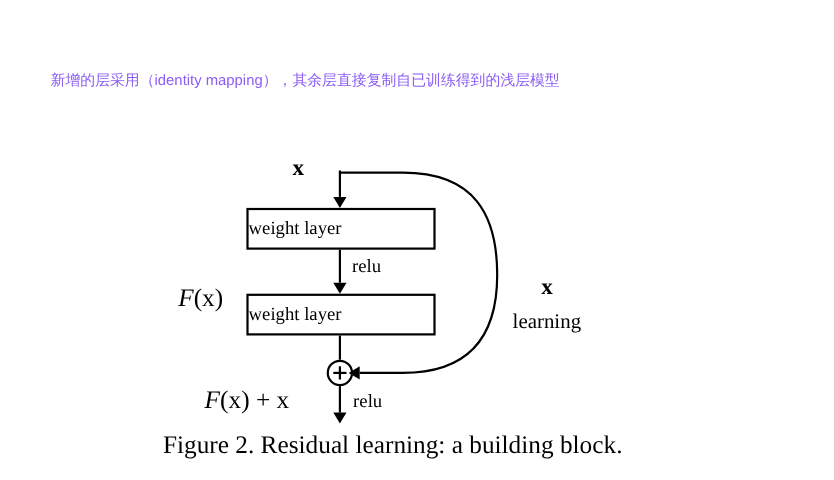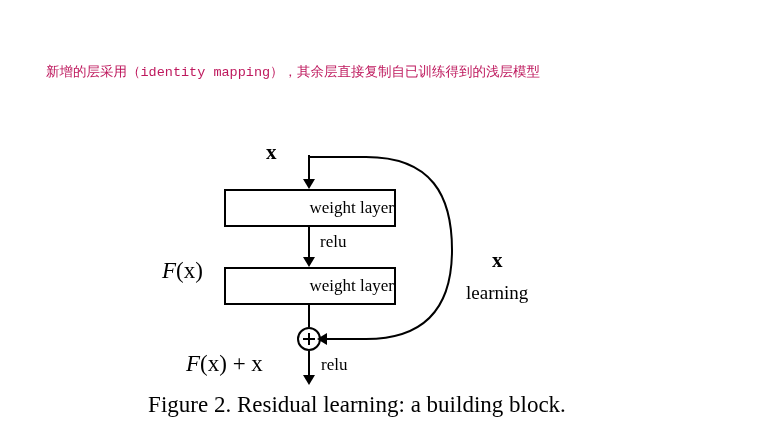--- a/index.html
+++ b/index.html
@@ -10,41 +10,41 @@
   #page {
     position: relative;
     width: 758px;
     height: 436px;
     background: #ffffff;
     overflow: hidden;
     font-family: "Liberation Serif", serif;
   }
   .ann {
     position: absolute;
-    color: #be185d;
-    font-family: Liberation Mono, monospace;
+    color: #8b5cf6;
+    font-family: Liberation Sans, sans-serif;
     font-size: 13.5px;
     line-height: 19px;
     white-space: pre;
   }
   #ann-top {
     left: 46px;
     top: 63px;
   }
   #ann-right {
     left: 438px;
     top: 118px;
   }
   .box {
     position: absolute;
     border: 2px solid #000;
     background: #fff;
     display: flex;
     align-items: center;
-    justify-content: flex-end;
+    justify-content: flex-start;
     font-family: "Liberation Serif", serif;
     font-size: 17px;
     color: #000;
   }
   #box-1 { left: 224px; top: 189px; width: 168px; height: 34px; }
   #box-2 { left: 224px; top: 267px; width: 168px; height: 34px; }
 
   .vline {
     position: absolute;
     width: 2px;

